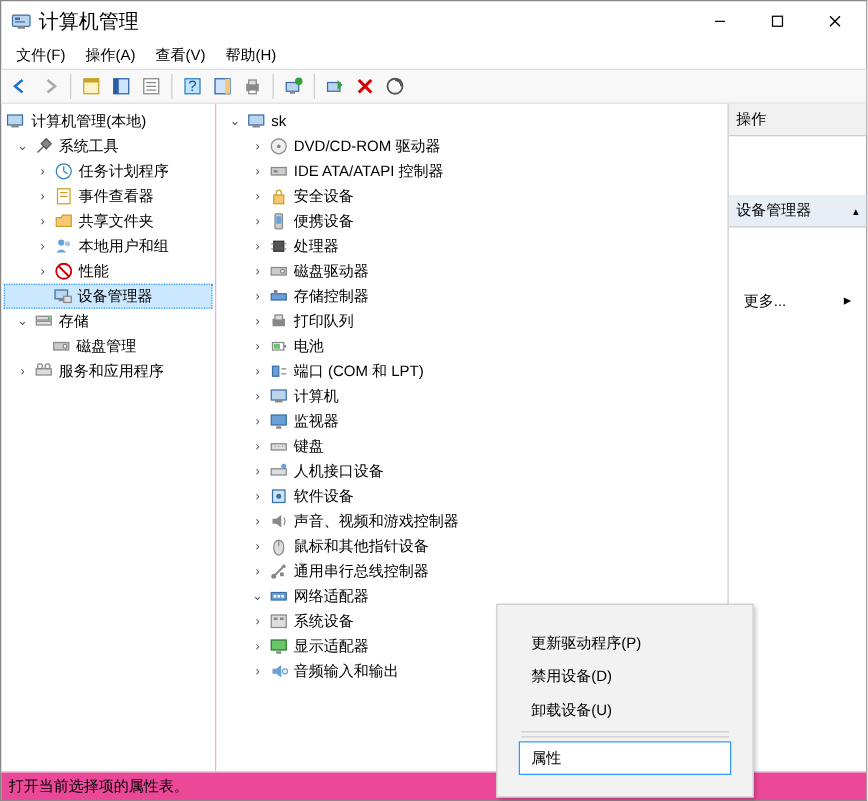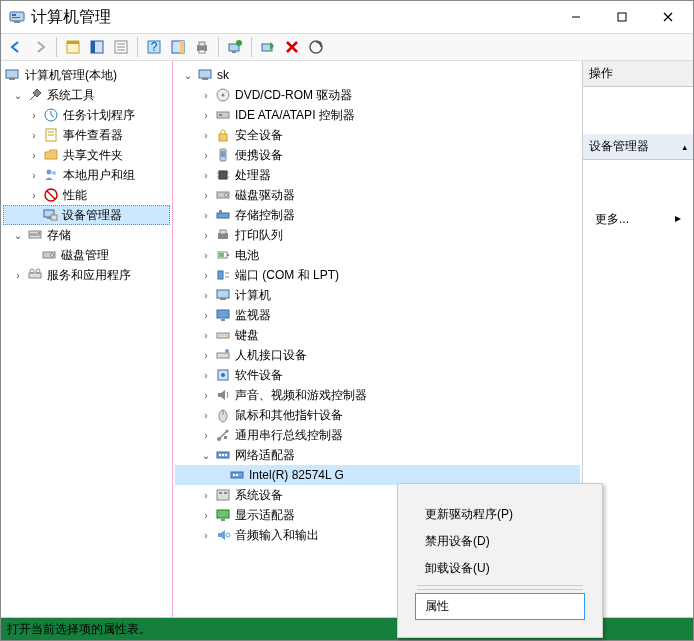--- a/index.html
+++ b/index.html
@@ -16,21 +16,21 @@
     .tool-btn { width: 22px; height: 22px; display: flex; align-items: center; justify-content: center; border: 1px solid transparent; cursor: pointer; }
     .tool-sep { width: 1px; height: 20px; background: #ccc; margin: 0 3px; }
     .content { flex: 1; display: flex; border-bottom: 1px solid #ccc; min-height: 0; }
     .pane { overflow: auto; }
     .left-pane { width: 172px; border-right: 1px solid #f9a8d4; padding: 4px 2px; }
     .middle-pane { flex: 1; border-right: 1px solid #ccc; padding: 4px 2px; position: relative; }
     .right-pane { width: 110px; display: flex; flex-direction: column; gap: 47px; }
     .right-header { background: #f0f0f0; padding: 4px 6px; border-bottom: 1px solid #ccc; font-weight: 400; }
     .right-section { background: #e8eef5; padding: 4px 6px; border-bottom: 1px solid #ccc; display: flex; justify-content: space-between; align-items: center; }
     .right-action { padding: 4px 12px; cursor: pointer; display: flex; justify-content: space-between; }
-    .statusbar { height: 22px; padding: 2px 6px; display: flex; align-items: center; background: #15803d; }
+    .statusbar { height: 22px; padding: 2px 6px; display: flex; align-items: center; background: #ec4899; }
     .tree { list-style: none; }
     .tree li { white-space: nowrap; }
     .tree-row { display: flex; align-items: center; height: 20px; padding: 0 2px; cursor: pointer; }
     .tree-row.selected { background: #cce8ff; border: 1px dotted #3399ff; }
     .tree-row.highlight { background: #cce8ff; }
     .expander { width: 14px; height: 14px; display: inline-flex; align-items: center; justify-content: center; color: #555; font-size: 10px; margin-right: 2px; flex-shrink:0; }
     .tree-icon { width: 16px; height: 16px; display: inline-flex; align-items: center; justify-content: center; margin-right: 4px; flex-shrink:0; }
     .indent { display: inline-block; flex-shrink:0; }
     .context-menu { position: absolute; left: 397px; top: 483px; width: 206px; background: #f2f2f2; border: 1px solid #ccc; box-shadow: 2px 2px 4px rgba(0,0,0,.25); padding: 17px; z-index: 100; }
     .ctx-item { padding: 5px 10px; cursor: pointer; }
@@ -67,20 +67,26 @@
         </div>
       <div class="win-btn close">
           <svg width="10" height="10">
             <line x1="1" y1="1" x2="9" y2="9" stroke="#000" stroke-width="1.2"></line>
             <line x1="9" y1="1" x2="1" y2="9" stroke="#000" stroke-width="1.2"></line>
           </svg>
         </div>
     </div>
   </div>
 
+  <div class="menubar">
+    <span class="menu-item">文件(F)</span>
+    <span class="menu-item">操作(A)</span>
+    <span class="menu-item">查看(V)</span>
+    <span class="menu-item">帮助(H)</span>
+  </div>
 
   <div class="toolbar">
     <div class="tool-btn">
         <svg width="16" height="16">
           <path d="M10 3 L4 8 L10 13" fill="none" stroke="#1e6fd6" stroke-width="2"></path>
         </svg>
       </div>
     <div class="tool-btn">
         <svg width="16" height="16">
           <path d="M6 3 L12 8 L6 13" fill="none" stroke="#aaa" stroke-width="2"></path>
@@ -578,35 +584,20 @@
     <span class="tree-icon">
                     <svg width="16" height="16">
                       <rect x="2" y="5" width="12" height="6" fill="#6aa0d8" stroke="#3b6ea5"></rect>
                       <rect x="4" y="7" width="2" height="2" fill="#fff"></rect>
                       <rect x="7" y="7" width="2" height="2" fill="#fff"></rect>
                       <rect x="10" y="7" width="2" height="2" fill="#fff"></rect>
                     </svg>
                   </span>
     <span>网络适配器</span>
   </div>
-                <ul class="tree">
-                  <li>
-                    <div class="tree-row highlight">
-      <span class="indent" style="width:52px"></span>
-      <span class="tree-icon">
-                        <svg width="16" height="16">
-                          <rect x="2" y="5" width="12" height="6" fill="#6aa0d8" stroke="#3b6ea5"></rect>
-                          <rect x="4" y="7" width="2" height="2" fill="#fff"></rect>
-                          <rect x="7" y="7" width="2" height="2" fill="#fff"></rect>
-                        </svg>
-                      </span>
-      <span>Intel(R) 82574L G</span>
-    </div>
-                  </li>
-                </ul>
               </li>
               <li>
                 <div class="tree-row">
     <span class="indent" style="width:22px"></span>
     <span class="expander">›</span>
     <span class="tree-icon">
                     <svg width="16" height="16">
                       <rect x="2" y="3" width="12" height="10" fill="#ddd" stroke="#888"></rect>
                       <rect x="4" y="5" width="3" height="2" fill="#888"></rect>
                       <rect x="9" y="5" width="3" height="2" fill="#888"></rect>

